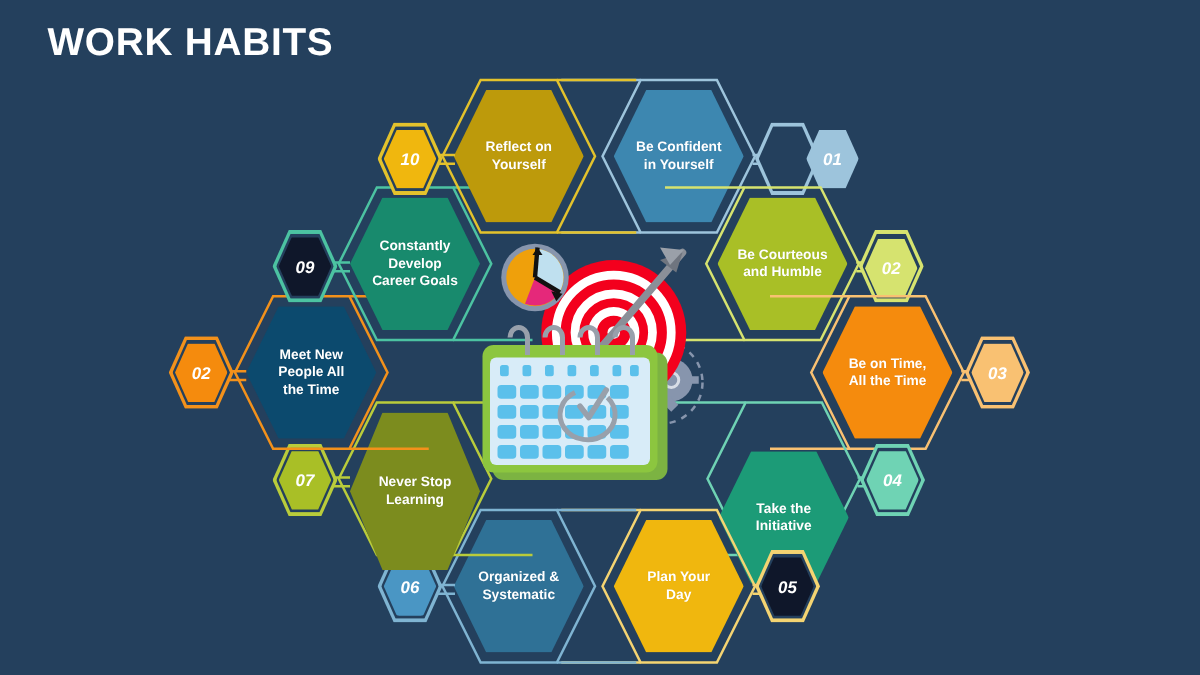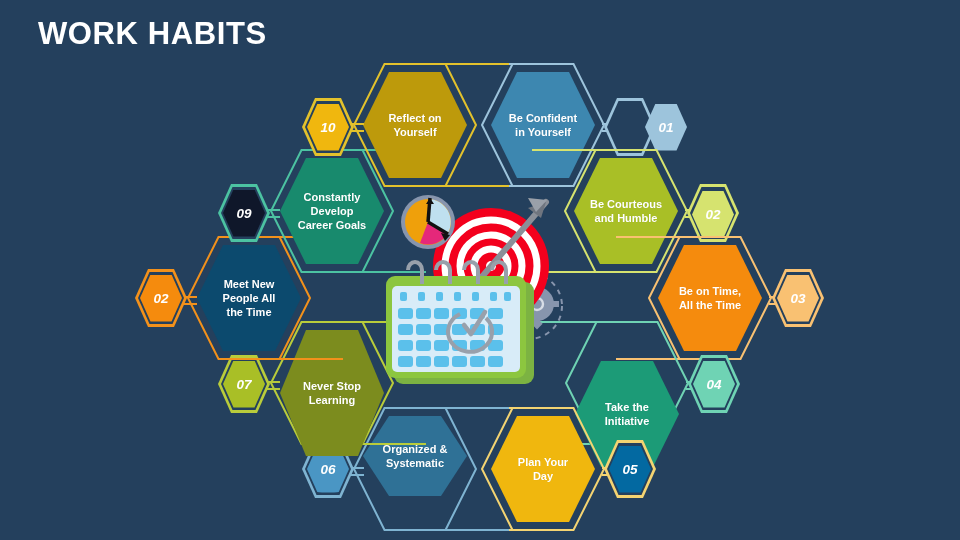--- a/index.html
+++ b/index.html
@@ -242,29 +242,29 @@
         </svg>
         <div class="hex" style="left: 491px; top: 416px; width: 104px; height: 106px; background: rgb(240, 183, 14);">
           <div>
             <span>Plan Your</span>
             <span>Day</span>
           </div>
         </div>
         <div class="stub" style="left: 602px; top: 467px; width: 20px; border-top: 2px solid rgb(244, 212, 114); border-bottom: 2px solid rgb(244, 212, 114); height: 9px;"></div>
         <div class="badge-ring" style="left: 604px; top: 440px; background: rgb(244, 212, 114);"></div>
         <div class="badge-ring" style="width: 46px; height: 52px; left: 607px; top: 443px; background: rgb(36, 64, 93);"></div>
-        <div class="badge" style="left: 609px; top: 445.5px; background: #0369a1; color: rgb(255, 255, 255);">05</div>
+        <div class="badge" style="left: 609px; top: 445.5px; background: #0f172a; color: rgb(255, 255, 255);">05</div>
       </div>
       <div class="node" style="left: 0px; top: 0px; width: 0px; height: 0px;">
         <svg class="bracket" width="162" height="128" style="left: 354px; top: 407px;">
           <path d="M 30.5 1 L 91.5 1 L 122 62 L 91.5 123 L 30.5 123 L 0 62 Z" fill="none" stroke="#7fb4d2" stroke-width="2"></path>
           <path d="M 91.5 1 L 155 1" fill="none" stroke="#7fb4d2" stroke-width="2"></path>
           <path d="M 91.5 123 L 155 123" fill="none" stroke="#7fb4d2" stroke-width="2"></path>
         </svg>
-        <div class="hex" style="left: 363px; top: 416px; width: 104px; height: 80px; background: rgb(47, 113, 150);">
+        <div class="hex" style="left: 363px; top: 416px; width: 104px; height: 106px; background: rgb(47, 113, 150);">
           <div>
             <span>Organized &amp;</span>
             <span>Systematic</span>
           </div>
         </div>
         <div class="stub" style="left: 344px; top: 467px; width: 20px; border-top: 2px solid rgb(127, 180, 210); border-bottom: 2px solid rgb(127, 180, 210); height: 9px;"></div>
         <div class="badge-ring" style="left: 302px; top: 440px; background: rgb(127, 180, 210);"></div>
         <div class="badge-ring" style="width: 46px; height: 52px; left: 305px; top: 443px; background: rgb(36, 64, 93);"></div>
         <div class="badge" style="left: 307px; top: 445.5px; background: rgb(74, 150, 196); color: rgb(255, 255, 255); border-radius: 15px;">06</div>
       </div>

